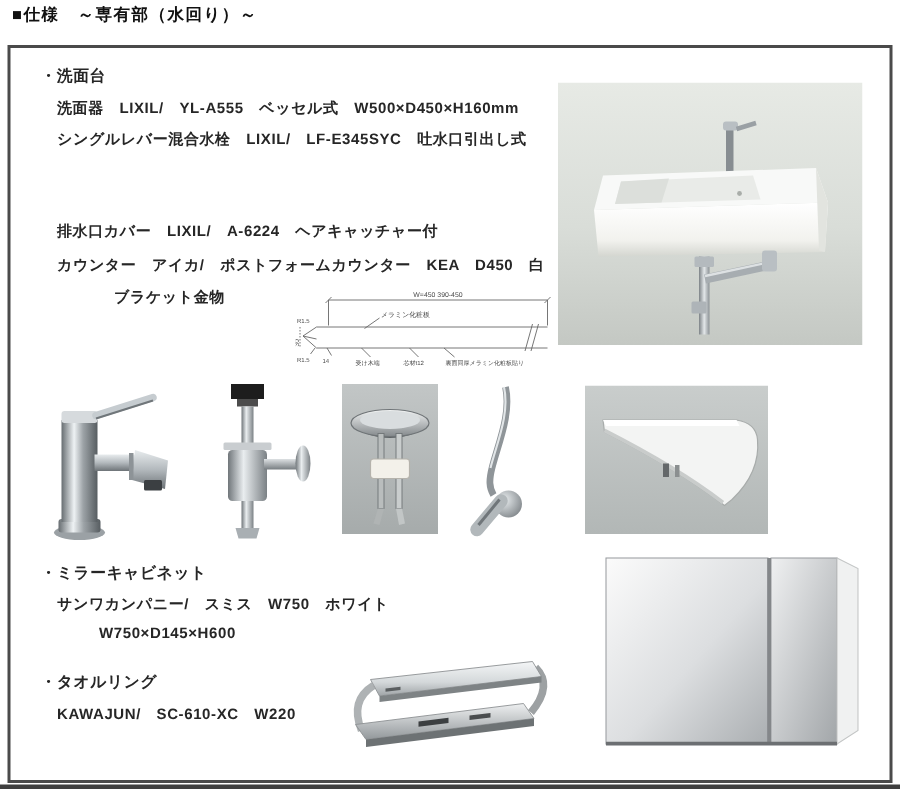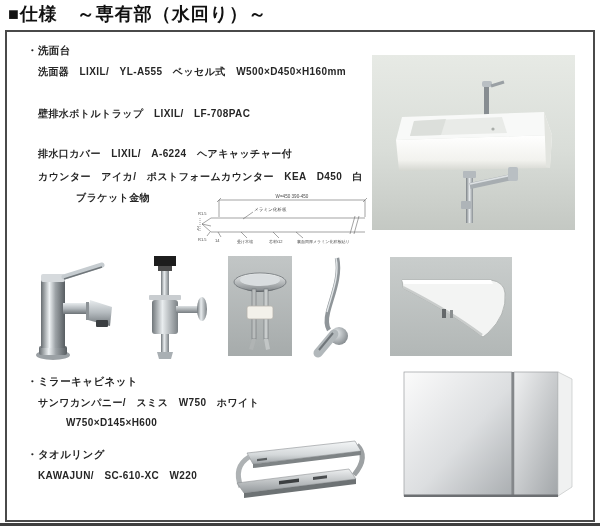--- a/index.html
+++ b/index.html
@@ -1,18 +1,18 @@
 <!DOCTYPE html>
 <html><head>
 <meta charset="utf-8">
 <style>
   html,body{margin:0;padding:0;background:#fff;}
   .page{position:relative;width:600px;height:527px;background:#fff;overflow:hidden;
         font-family:"Liberation Sans","DejaVu Sans",sans-serif;color:#222;}
-  .title{position:absolute;left:8px;top:2px;font-size:18px;font-weight:bold;
+  .title{position:absolute;left:8px;top:2px;font-size:11px;font-weight:bold;
          letter-spacing:1px;color:#111;text-align:right;}
   .main-box{position:absolute;left:5px;top:30px;width:586px;height:488px;
             border:2px solid #4a4a4a;background:#fff;}
   .txt{position:absolute;font-size:10px;font-weight:600;color:#262626;
        letter-spacing:.4px;white-space:nowrap;}
   .heading{font-size:10.5px;}
   .photo{position:absolute;display:block;}
   .bottom-rule{position:absolute;left:0;top:523px;width:600px;height:3px;background:#3f3f3f;}
   svg text{font-family:"Liberation Sans","DejaVu Sans",sans-serif;fill:#4a4a4a;}
 </style>
@@ -20,21 +20,21 @@
 <body>
 
 <div class="page">
 
   <div class="title">■仕様　～専有部（水回り）～</div>
 
   <div class="main-box"></div>
 
   <div class="txt heading" style="left:27px;top:44px;">・洗面台</div>
   <div class="txt" style="left:38px;top:65px;">洗面器　LIXIL/　YL-A555　ベッセル式　W500×D450×H160mm</div>
-  <div class="txt" style="left:38px;top:107px;">壁排水ボトルトラップ　LIXIL/　LF-708PAC</div>
+  <div class="txt" style="left:38px;top:86px;">シングルレバー混合水栓　LIXIL/　LF-E345SYC　吐水口引出し式</div>
   <div class="txt" style="left:38px;top:128px;margin-top:19px;">排水口カバー　LIXIL/　A-6224　ヘアキャッチャー付</div>
   <div class="txt" style="left:38px;top:170px;">カウンター　アイカ/　ポストフォームカウンター　KEA　D450　白　孔加工</div>
   <div class="txt" style="left:76px;top:191px;">ブラケット金物</div>
 
   <svg class="photo" style="left:197px;top:191px;" width="175" height="58" viewBox="0 0 175 58">
     <g stroke="#666" stroke-width="0.6" fill="none">
       <line x1="22" y1="9" x2="168" y2="9"></line>
       <line x1="20" y1="11" x2="24" y2="7"></line>
       <line x1="166" y1="11" x2="170" y2="7"></line>
       <line x1="22" y1="9" x2="22" y2="26"></line>

